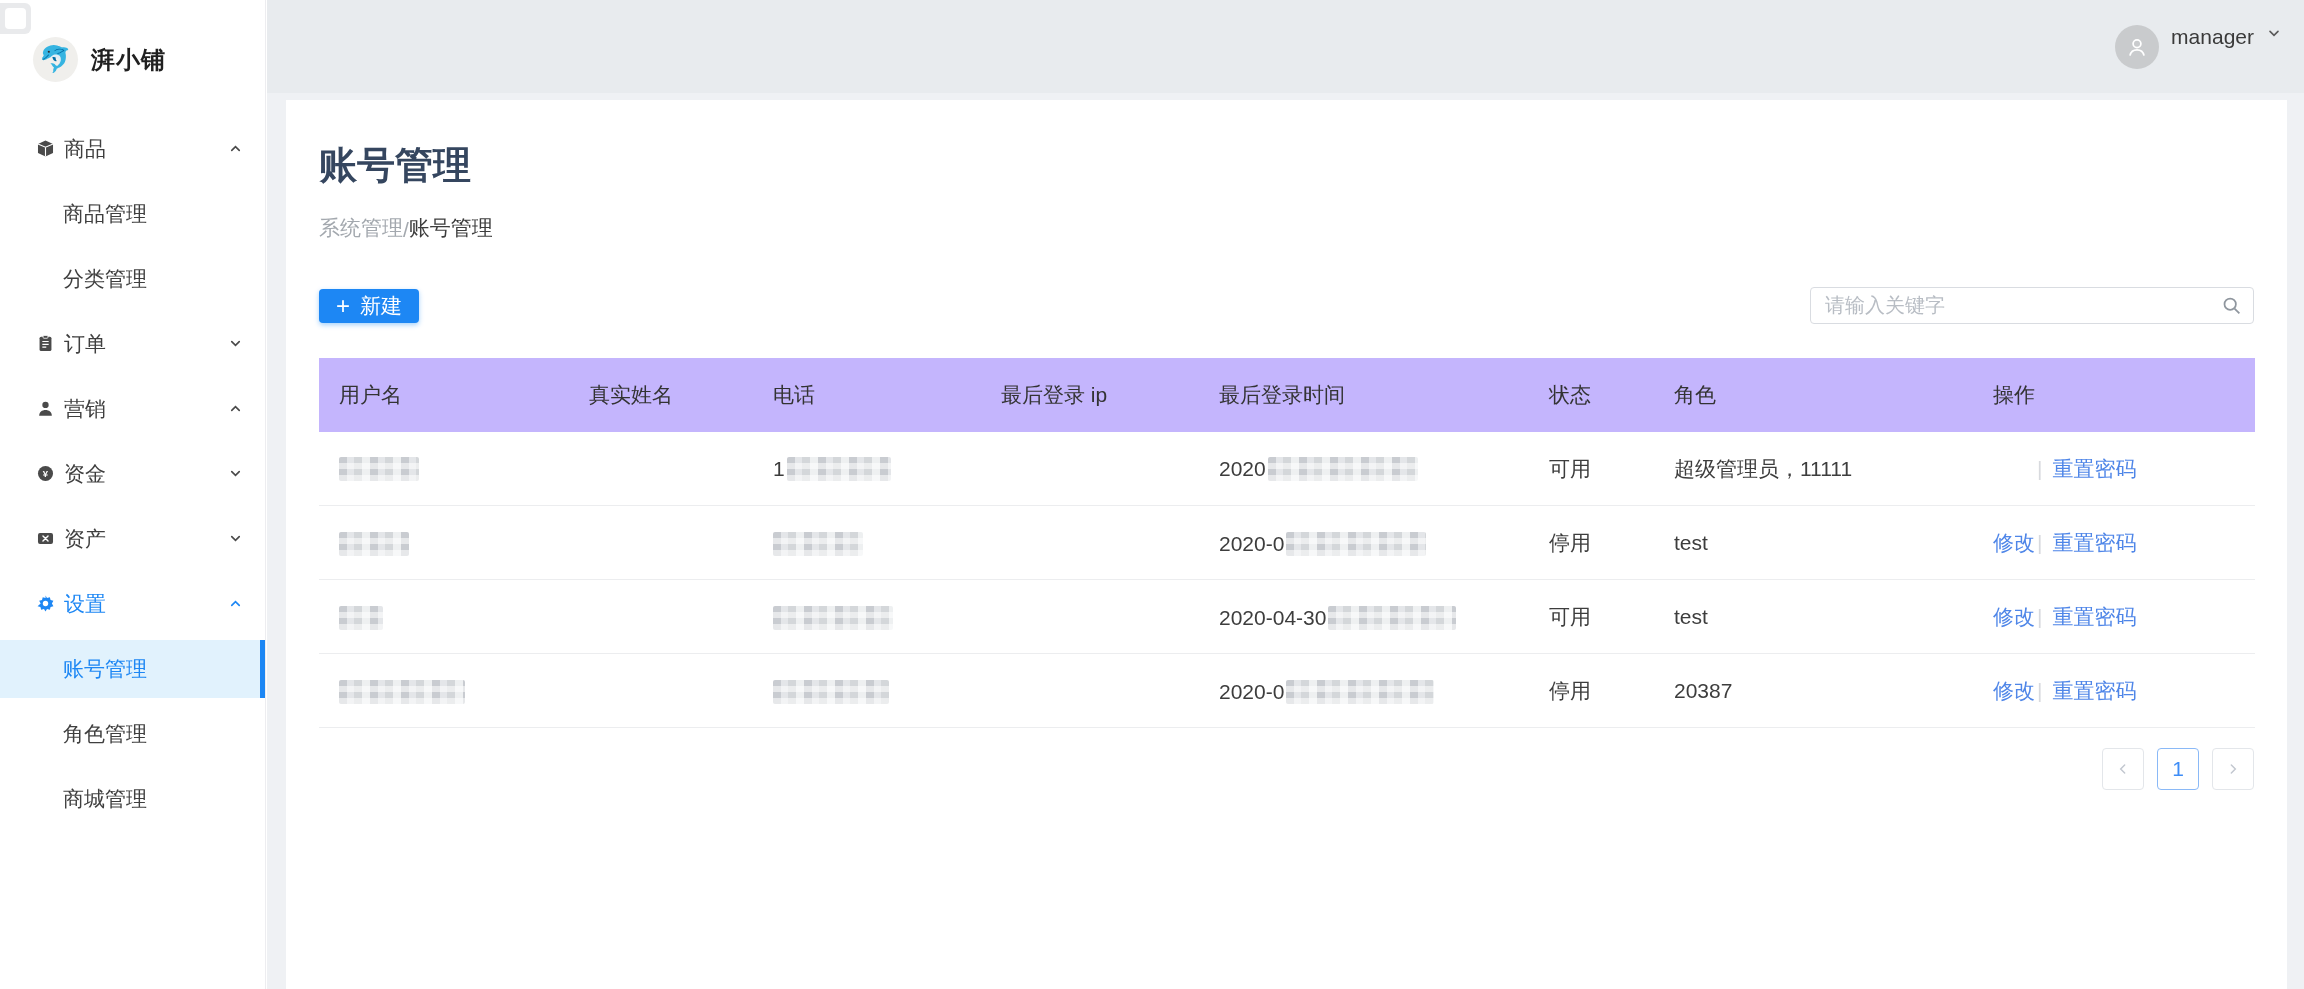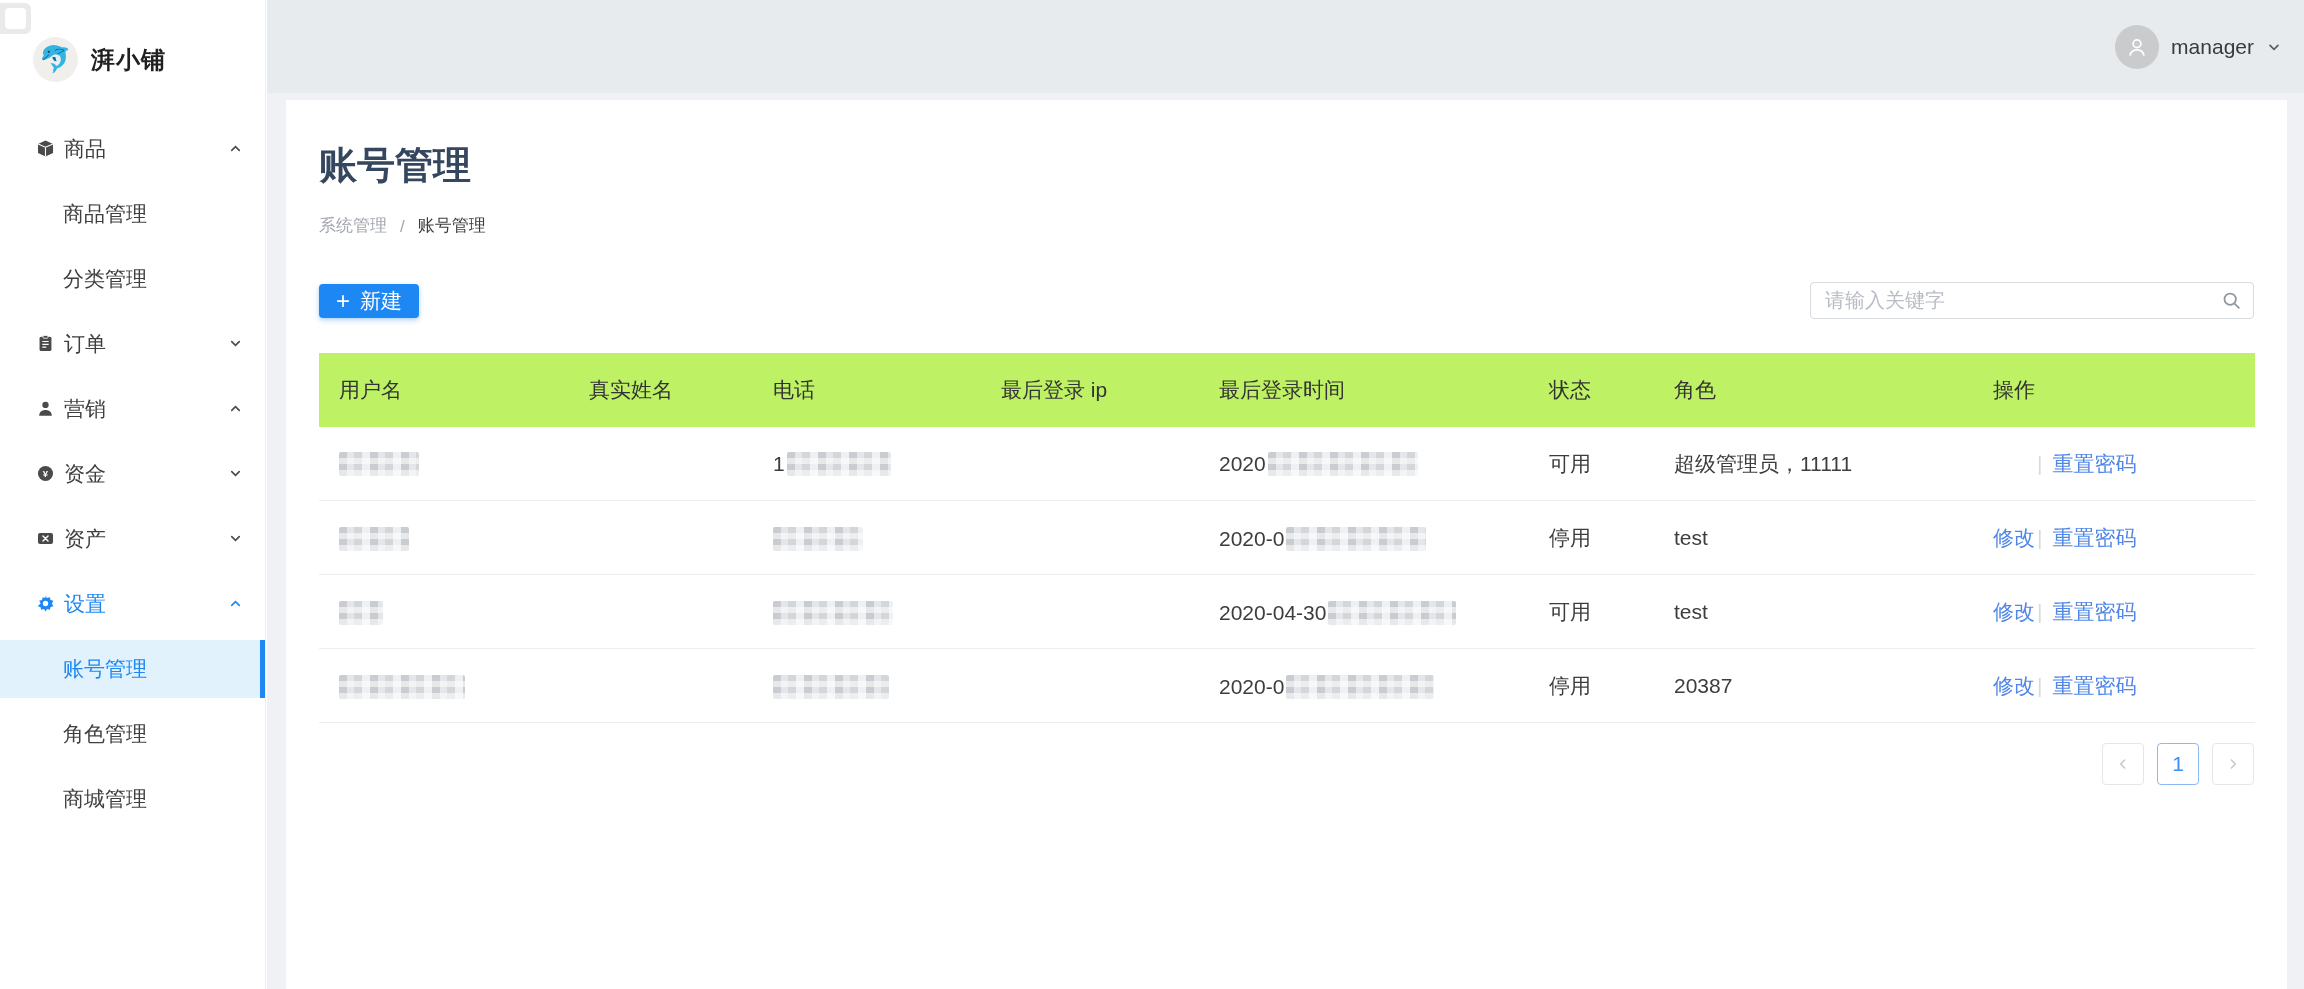--- a/index.html
+++ b/index.html
@@ -25,40 +25,40 @@
   .nav-sub.active { height:58px; margin:3.5px 0; background:var(--active-bg,#e1f2fd); color:var(--accent,#1d87f4); border-right:5px solid var(--accent,#1d87f4); }
 
   
   .main { position:absolute; left:267px; top:0; right:0; bottom:0; background:#eff1f4; }
   .topbar { height:93px; background:#e8ebee; display:flex; align-items:center; justify-content:flex-end; padding-right:22px; gap:12px; }
   .avatar { width:44px; height:44px; border-radius:50%; background:#c9cbcd; display:flex; align-items:center; justify-content:center; }
   .avatar svg { width:26px; height:26px; }
   .user-name { font-size:21px; color:#3a3a3a; }
   .user-chevron { display:inline-flex; color:#5a5a5a; }
   .user-chevron svg { width:16px; height:16px; }
-  .user-block { display:flex; align-items:center; gap:12px; cursor:pointer; }
+  .user-block { display:flex; gap:12px; cursor:pointer; }
 
   .card { position:absolute; left:19px; top:100px; right:17px; bottom:-30px; background:#fff; padding:0 33px; }
   .page-title { margin-top:46px; font-size:38px; line-height:1.05; font-weight:600; color:#35465f; }
-  .breadcrumb { margin-top:28px; font-size:17px; display:flex; gap:13px; align-items:flex-end; }
+  .breadcrumb { margin-top:28px; font-size:21px; display:flex; align-items:flex-end; }
   .crumb-link { color:#a3a8ae; cursor:pointer; }
   .crumb-sep { color:#a3a8ae; }
   .crumb-current { color:#3d3d3d; }
 
   .toolbar { margin-top:46px; display:flex; justify-content:space-between; align-items:center; height:36px; }
   .btn-new { height:34px; background:var(--accent,#1d87f4); color:#fff; border:none; border-radius:4px; font-size:21px; padding:0 17px; display:flex; align-items:center; gap:10px; cursor:pointer; box-shadow:0 2px 5px rgba(30,139,245,.4); font-family:inherit; }
   .btn-plus { font-size:24px; line-height:1; font-weight:400; }
   .search-wrap { position:relative; width:444px; }
   .search-input { width:100%; height:37px; border:1px solid #d9dce1; border-radius:4px; padding:0 44px 0 14px; font-size:20px; color:#3d3d3d; outline:none; font-family:inherit; }
   .search-input::placeholder { color:#b8bdc4; }
   .search-icon { position:absolute; right:12px; top:8px; color:#8f969e; }
   .search-icon svg { width:21px; height:21px; }
 
   table.data { border-collapse:collapse; table-layout:fixed; width:1936px; margin-top:34px; }
-  table.data th { background:#bef264; height:74px; text-align:left; font-size:21px; font-weight:500; color:#333; }
+  table.data th { background:#c4b5fd; height:74px; text-align:left; font-size:21px; font-weight:500; color:#333; }
   table.data td { height:74px; font-size:21px; color:#3d3d3d; border-bottom:1px solid #ecedef; }
   table.data th:first-child, table.data td:first-child { padding-left:20px; }
 
   .redact { display:inline-block; height:24px; border-radius:2px; vertical-align:middle;
     background-image:
       repeating-linear-gradient(0deg, rgba(255,255,255,.55) 0 6px, rgba(0,0,0,0) 6px 12px),
       repeating-linear-gradient(90deg, #c9ccd1 0 8px, #e4e6e9 8px 15px, #d4d7da 15px 23px, #eef0f1 23px 31px);
     filter:blur(.5px); }
   .prefix, .suffix { vertical-align:middle; }
   .prefix { margin-right:2px; }

